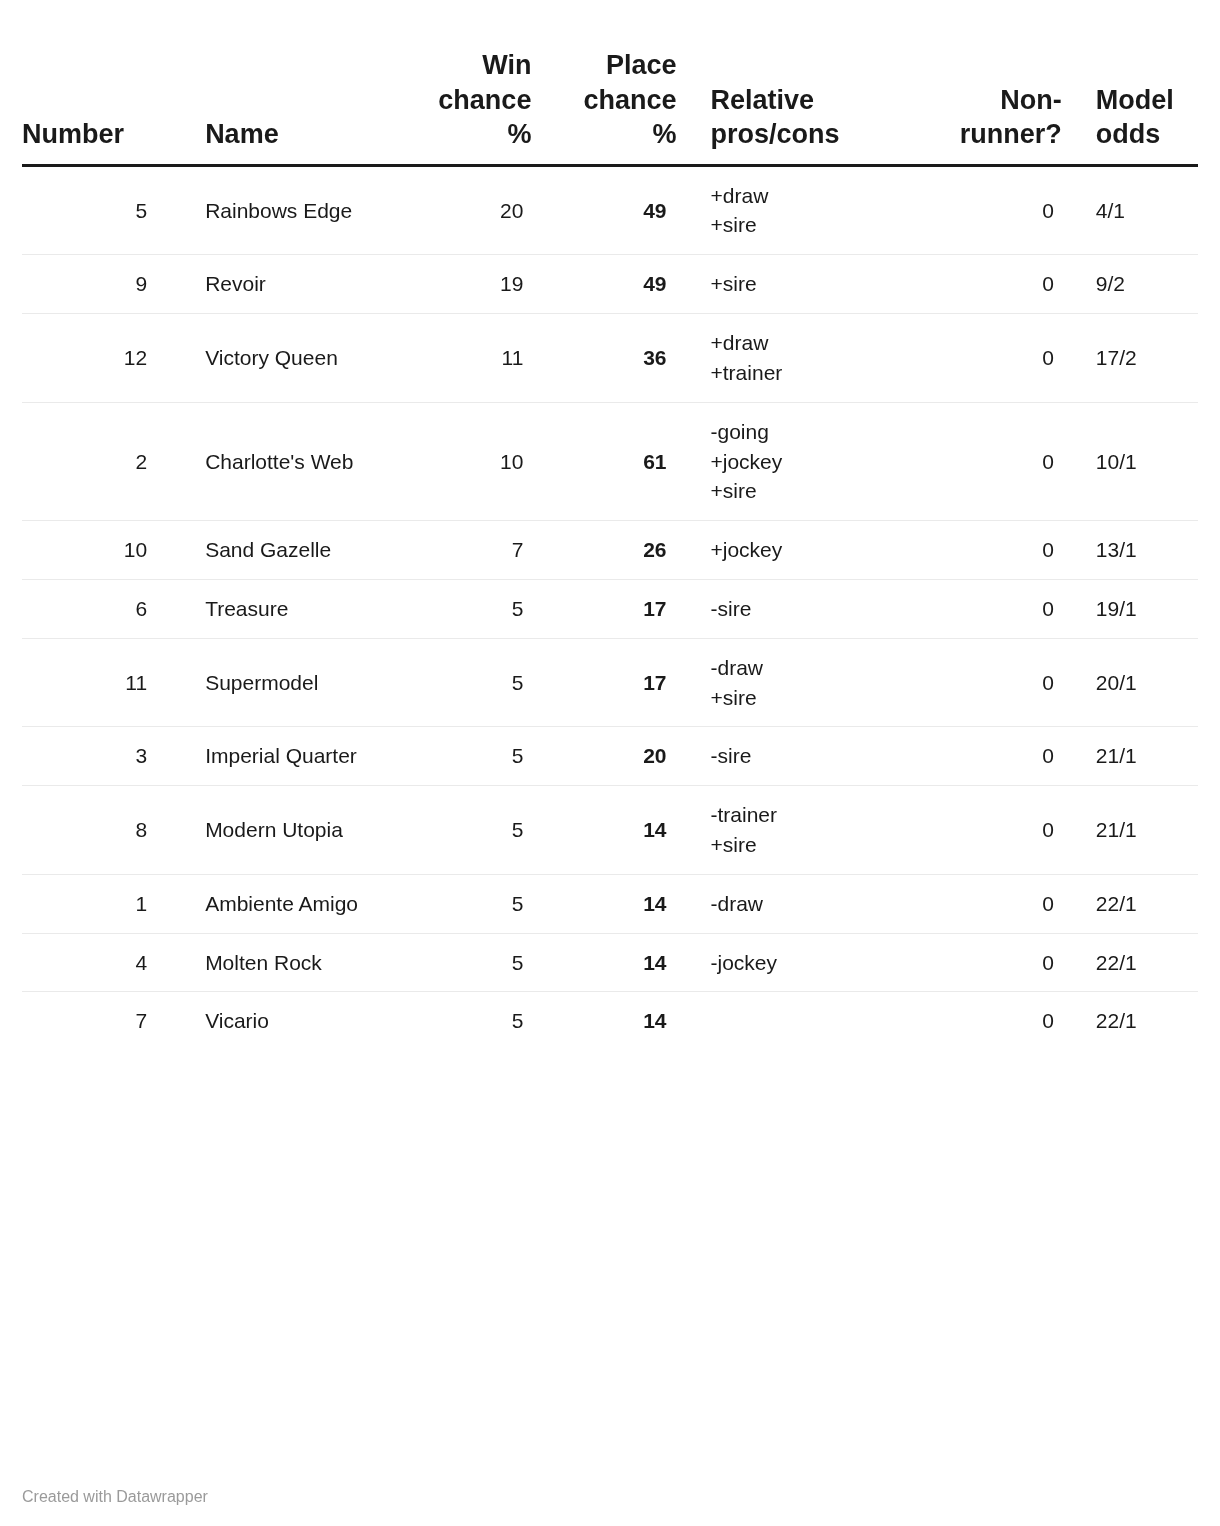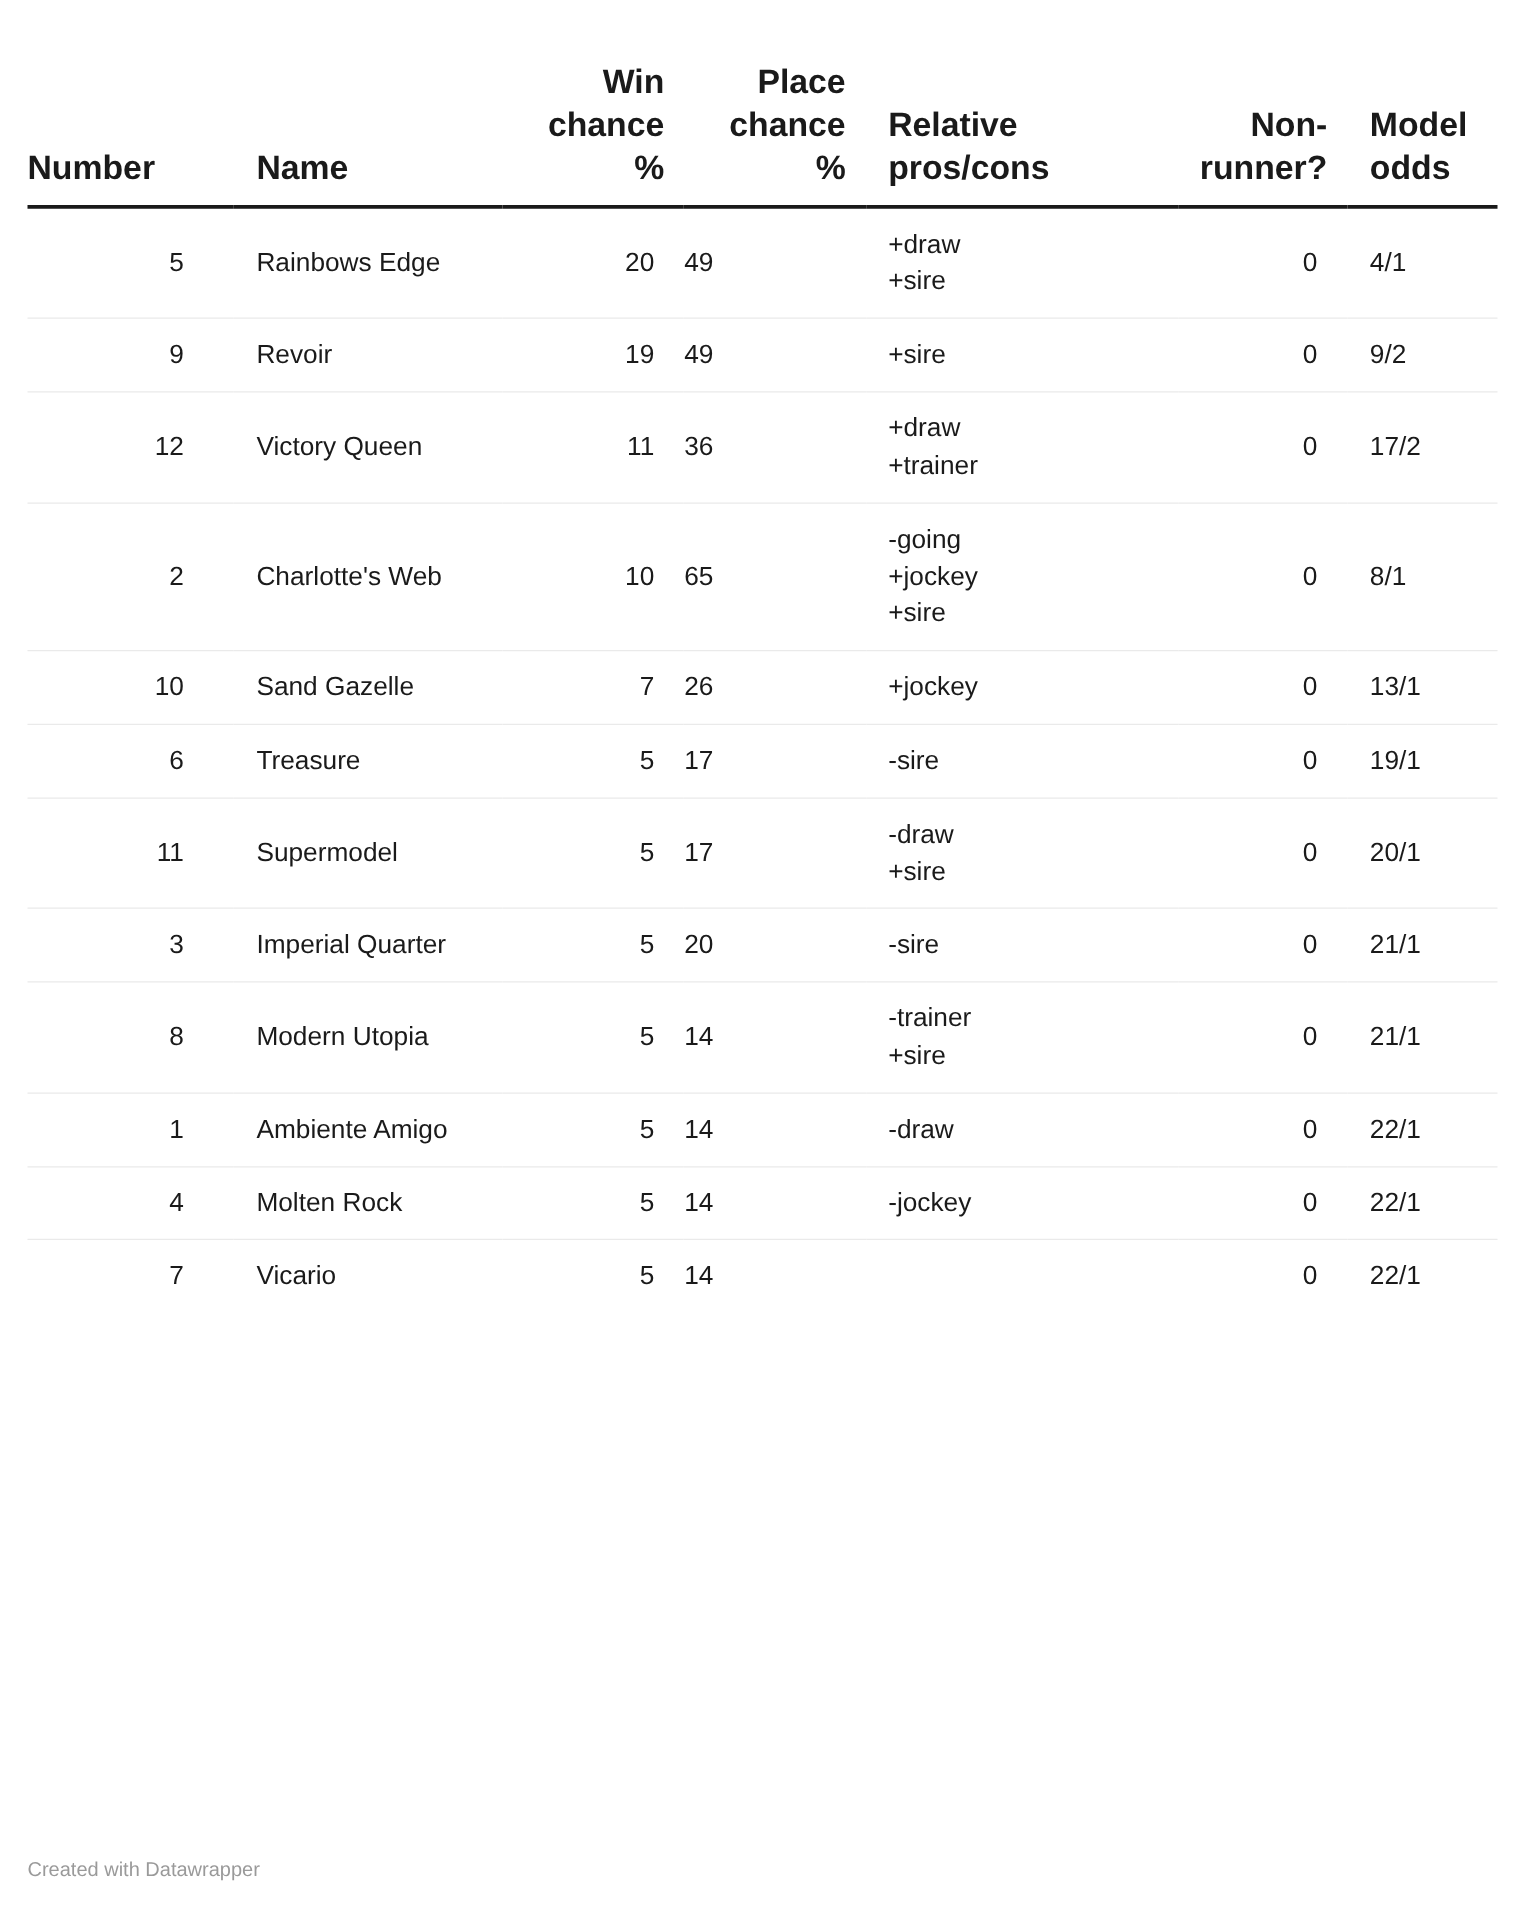--- a/index.html
+++ b/index.html
@@ -64,21 +64,21 @@
     color: #1a1a1a;
     padding: 14px 0;
     line-height: 1.42;
     border-bottom: 1px solid #eaeaea;
     vertical-align: middle;
   }
   tbody tr:last-child td { border-bottom: none; }
   td.num    { text-align: right; padding-right: 40px; }
   td.name   { text-align: left; padding-left: 18px; }
   td.winp   { text-align: right; padding-right: 24px; }
-  td.placep { padding-right: 26px; }
+  td.placep { text-align: right; padding-right: 26px; font-weight: bold; }
   td.pros   { text-align: left; padding-left: 18px; white-space: pre-line; }
   td.nr     { text-align: right; padding-right: 24px; }
   td.odds   { text-align: left; padding-left: 18px; }
 
   .footer {
     position: absolute;
     left: 22px;
     bottom: 20px;
     font-size: 16px;
     color: #9a9a9a;
@@ -145,26 +145,26 @@
         <td class="placep">36</td>
         <td class="pros">+draw
 +trainer</td>
         <td class="nr">0</td>
         <td class="odds">17/2</td>
       </tr>
       <tr>
         <td class="num">2</td>
         <td class="name">Charlotte's Web</td>
         <td class="winp">10</td>
-        <td class="placep">65</td>
+        <td class="placep">61</td>
         <td class="pros">-going
 +jockey
 +sire</td>
         <td class="nr">0</td>
-        <td class="odds">8/1</td>
+        <td class="odds">10/1</td>
       </tr>
       <tr>
         <td class="num">10</td>
         <td class="name">Sand Gazelle</td>
         <td class="winp">7</td>
         <td class="placep">26</td>
         <td class="pros">+jockey</td>
         <td class="nr">0</td>
         <td class="odds">13/1</td>
       </tr>

